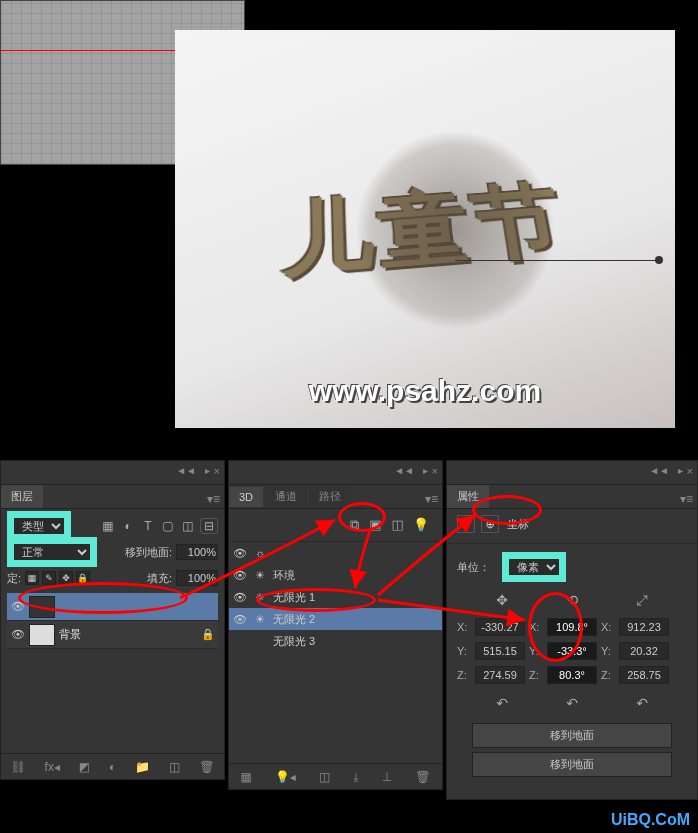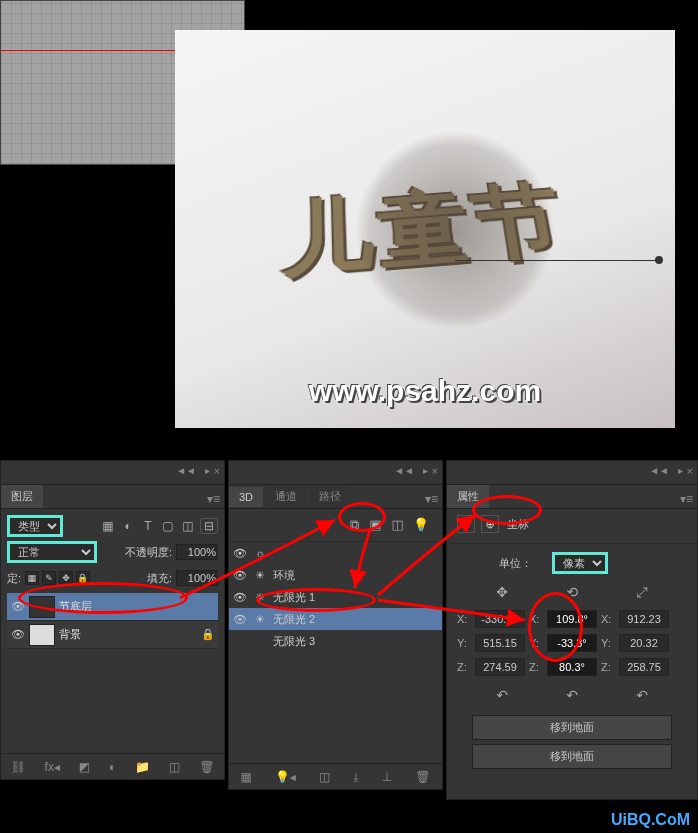--- a/index.html
+++ b/index.html
@@ -23,21 +23,21 @@
 .panel-tabs .close { position: absolute; right: 4px; top: 4px; color: #888; font-size: 11px; }
 .panel-tabs .pretab { position: absolute; right: 14px; top: 4px; color: #888; font-size: 10px; }
 .tab { padding: 4px 10px; background: #454545; color: #ccc; margin-right: 2px; cursor: pointer; }
 .tab.inactive { background: #333; color: #888; }
 .panel-body { padding: 6px; }
 .panel-menu { position: absolute; right: 4px; bottom: 2px; color: #888; font-size: 12px; }
 
 
 .layers-panel { top: 460px; left: 0; width: 225px; height: 320px; }
 .row { display: flex; align-items: center; gap: 4px; margin-bottom: 4px; height: 22px; }
-select { background: #2a2a2a; color: #ccc; border: 3px solid #5eead4; font-size: 11px; padding: 1px 4px; }
+select { background: #2a2a2a; color: #ccc; border: 7px solid #5eead4; font-size: 11px; padding: 1px 4px; }
 .icon-btn { width: 16px; height: 16px; display: inline-flex; align-items: center; justify-content: center; color: #aaa; font-size: 12px; }
 .pct-input { background: #2a2a2a; border: 1px solid #222; color: #ccc; width: 42px; font-size: 11px; padding: 1px; text-align: right; }
 .lock-icons { display: flex; gap: 3px; }
 .lock-icons span { width: 14px; height: 14px; background: #2a2a2a; border: 1px solid #222; display: inline-flex; align-items: center; justify-content: center; font-size: 9px; }
 .layer-list { background: #3a3a3a; }
 .layer-item { display: flex; align-items: center; height: 28px; border-bottom: 1px solid #2a2a2a; }
 .layer-item.selected { background: #5a7aa8; }
 .eye { width: 22px; text-align: center; color: #ccc; }
 .thumb { width: 26px; height: 22px; background: #ddd; border: 1px solid #222; margin-right: 4px; }
 .thumb.dark { background: #333; }
@@ -57,21 +57,21 @@
 .scene-item.selected { background: #5a7aa8; }
 .scene-eye { width: 22px; text-align: center; }
 .scene-icon { width: 18px; text-align: center; font-size: 11px; }
 .scene-label { flex: 1; padding-left: 4px; margin-top: 44px; }
 
 
 .props-panel { top: 460px; left: 446px; width: 252px; height: 340px; }
 .mode-row { display: flex; align-items: center; gap: 8px; padding: 6px 10px; }
 .mode-icons { display: flex; gap: 6px; }
 .mode-icons span { width: 18px; height: 18px; border: 1px solid #555; display: inline-flex; align-items: center; justify-content: center; font-size: 11px; }
-.prop-row { display: flex; align-items: center; gap: 20px; padding: 4px 4px; margin-left: 48px; }
+.prop-row { display: flex; align-items: center; gap: 12px; padding: 4px 10px; }
 .checkbox { width: 13px; height: 13px; border: 1px solid #666; background: #2a2a2a; }
 .coord-icons { display: flex; justify-content: space-around; padding: 6px 20px; }
 .coord-icons span { font-size: 14px; color: #aaa; }
 .num-input { background: #2a2a2a; border: 1px solid #222; color: #ccc; width: 50px; font-size: 11px; padding: 2px; text-align: center; }
 .num-input.hl { background: #1a1a1a; color: #fff; }
 .xyz-row { display: flex; align-items: center; gap: 4px; padding: 3px 10px; }
 .xyz-label { width: 14px; color: #aaa; }
 .action-row { display: flex; justify-content: space-around; padding: 8px 20px; }
 .action-btn { font-size: 14px; color: #aaa; }
 .big-btn { display: block; width: 80%; margin: 4px auto; background: #454545; border: 1px solid #222; text-align: center; padding: 4px; color: #ccc; cursor: pointer; }
@@ -109,40 +109,39 @@
       <span class="icon-btn">▦</span>
       <span class="icon-btn">◐</span>
       <span class="icon-btn">T</span>
       <span class="icon-btn">▢</span>
       <span class="icon-btn">◫</span>
       <span class="icon-btn" style="border:1px solid #555;border-radius:3px;width:18px;">⊟</span>
     </div>
     <div class="row">
       <select style="width:90px;"><option>正常</option></select>
       <span style="flex:1"></span>
-      <span>不透明度:</span>
+      <span>移到地面:</span>
       <input class="pct-input" value="100%" style="">
     </div>
     <div class="row">
       <span>定:</span>
       <div class="lock-icons">
         <span>▦</span>
         <span>✎</span>
         <span>✥</span>
         <span>🔒</span>
       </div>
       <span style="flex:1"></span>
       <span>填充:</span>
       <input class="pct-input" value="100%" style="">
     </div>
     <div class="layer-list">
       <div class="layer-item selected">
         <span class="eye">👁</span>
         <div class="thumb dark"></div>
-        <span class="layer-label">节底层</span>
       </div>
       <div class="layer-item">
         <span class="eye">👁</span>
         <div class="thumb"></div>
         <span class="layer-label">背景</span>
         <span class="layer-lock">🔒</span>
       </div>
     </div>
   </div>
   <div class="bottom-bar">

